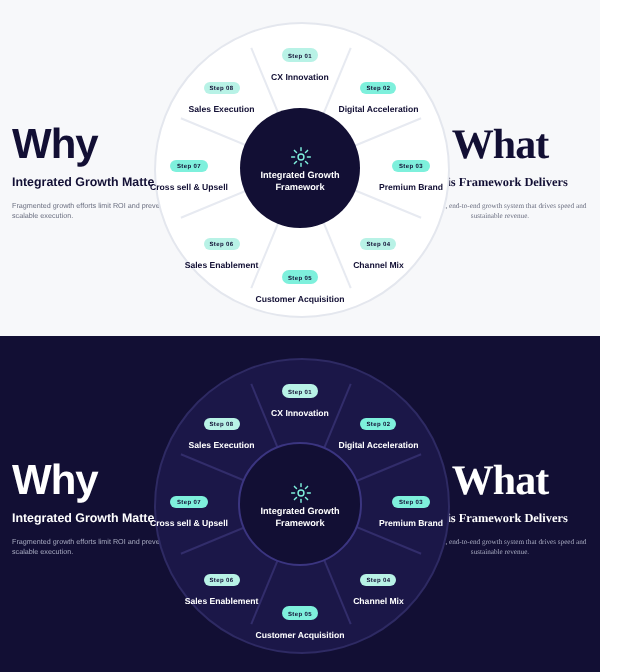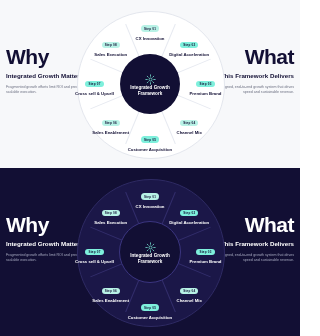--- a/index.html
+++ b/index.html
@@ -2,22 +2,22 @@
 <html><head>
 <meta charset="utf-8">
 <style>
   html,body{margin:0;padding:0;}
   body{width:300px;height:336px;font-family:"Liberation Sans",sans-serif;background:#ffffff;overflow:hidden;}
   .panel{position:relative;width:300px;height:168px;overflow:hidden;}
   .panel.light{background:#f7f8fa;}
   .panel.dark{background:#120f34;}
   .side{position:absolute;top:46px;width:88px;}
   .side.left{left:6px;text-align:left;}
-  .side.right{right:6px;text-align:right;}
-  .why{font-size:21px;font-weight:bold;letter-spacing:-0.5px;line-height:1;margin:0 0 5px 0;}
+  .side.right{right:6px;text-align:center;font-family:Liberation Serif, serif;}
+  .why{font-size:21px;font-weight:bold;letter-spacing:-0.5px;line-height:1;margin:16px 0 5px 0;}
   .sub{font-size:6.2px;font-weight:bold;line-height:1.25;margin:0 0 5px 0;}
   .body{font-size:3.6px;line-height:1.5;margin:0;}
   .light .why{color:#120f34;}
   .light .sub{color:#120f34;}
   .light .body{color:#6b6f80;}
   .dark .why{color:#ffffff;}
   .dark .sub{color:#ffffff;}
   .dark .body{color:#a7aac0;}
 
   .wheel{position:absolute;left:50%;top:50%;transform:translate(-50%,-50%);width:146px;height:146px;}

